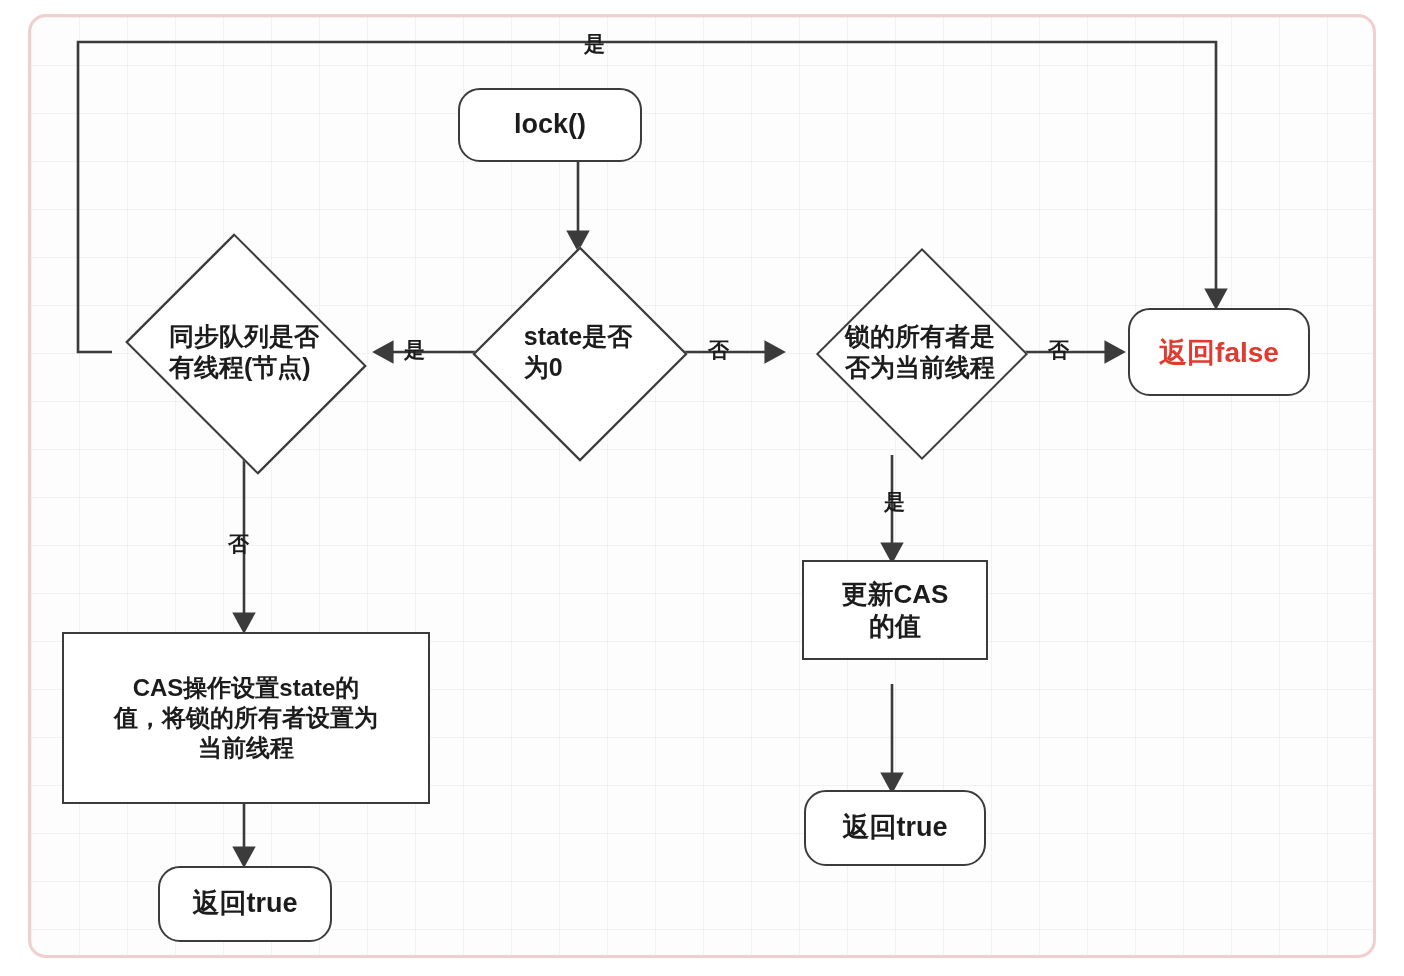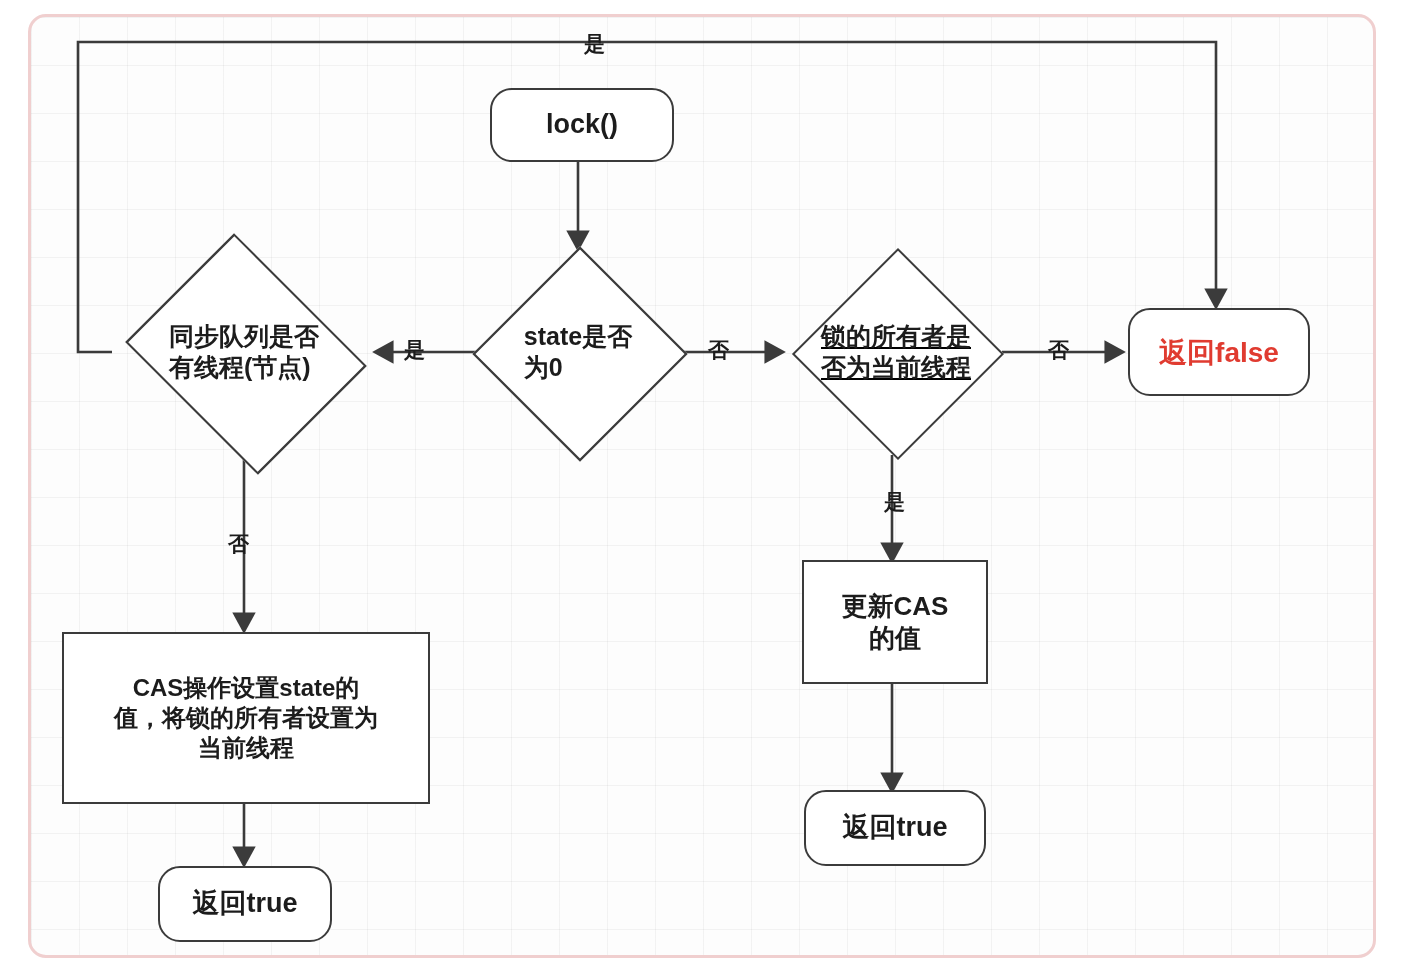--- a/index.html
+++ b/index.html
@@ -117,57 +117,57 @@
 
     <path d="M 892 684 L 892 790" stroke="#3b3b3b" stroke-width="2.6" fill="none" marker-end="url(#arrow)"></path>
 
     <path d="M 244 455 L 244 630" stroke="#3b3b3b" stroke-width="2.6" fill="none" marker-end="url(#arrow)"></path>
 
     <path d="M 244 780 L 244 864" stroke="#3b3b3b" stroke-width="2.6" fill="none" marker-end="url(#arrow)"></path>
 
     <path d="M 112 352 L 78 352 L 78 42 L 1216 42 L 1216 306" stroke="#3b3b3b" stroke-width="2.6" fill="none" marker-end="url(#arrow)"></path>
   </svg>
 
-  <div class="node terminal" style="left:490px; top:88px; width:184px; height:74px; font-size:27px;">
+  <div class="node terminal" style="left:458px; top:88px; width:184px; height:74px; font-size:27px;">
     <span>lock()</span>
   </div>
 
   <div class="decision-wrap" style="left:484px; top:248px; width:188px; height:208px;">
     <div class="decision-shape" style="width:132px; height:132px; margin-left:-66px; margin-top:-66px; transform:rotate(45deg) scale(1.12,1.12);"></div>
     <div class="decision-label" style="font-size:25px;">state是否
 为0</div>
   </div>
 
   <div class="decision-wrap" style="left:112px; top:244px; width:264px; height:216px;">
     <div class="decision-shape" style="width:150px; height:150px; margin-left:-75px; margin-top:-75px; transform:rotate(45deg) scale(1.22,1.0);"></div>
     <div class="decision-label" style="font-size:25px;">同步队列是否
 有线程(节点)</div>
   </div>
 
-  <div class="decision-wrap" style="left:786px; top:248px; width:220px; height:208px;text-decoration:underline;">
+  <div class="decision-wrap" style="left:810px; top:248px; width:220px; height:208px;">
     <div class="decision-shape" style="width:146px; height:146px; margin-left:-73px; margin-top:-73px; transform:rotate(45deg) scale(1.0,1.0);"></div>
     <div class="decision-label" style="font-size:25px;">锁的所有者是
 否为当前线程</div>
   </div>
 
   <div class="node terminal red-text" style="left:1128px; top:308px; width:182px; height:88px; font-size:28px;">
     <span>返回false</span>
   </div>
 
   <div class="node process" style="left:62px; top:632px; width:368px; height:172px; font-size:24px; padding:0 12px;">
     <span>CAS操作设置state的
 值，将锁的所有者设置为
 当前线程</span>
   </div>
 
   <div class="node terminal" style="left:158px; top:866px; width:174px; height:76px; font-size:27px;">
     <span>返回true</span>
   </div>
 
-  <div class="node process" style="left:802px; top:560px; width:186px; height:124px; font-size:26px;">
+  <div class="node process" style="left:802px; top:560px; width:186px; height:100px; font-size:26px;">
     <span>更新CAS
 的值</span>
   </div>
 
   <div class="node terminal" style="left:804px; top:790px; width:182px; height:76px; font-size:27px;">
     <span>返回true</span>
   </div>
 
   <div class="edge-label" style="left:584px; top:30px;">是</div>
   <div class="edge-label" style="left:404px; top:336px;">是</div>

